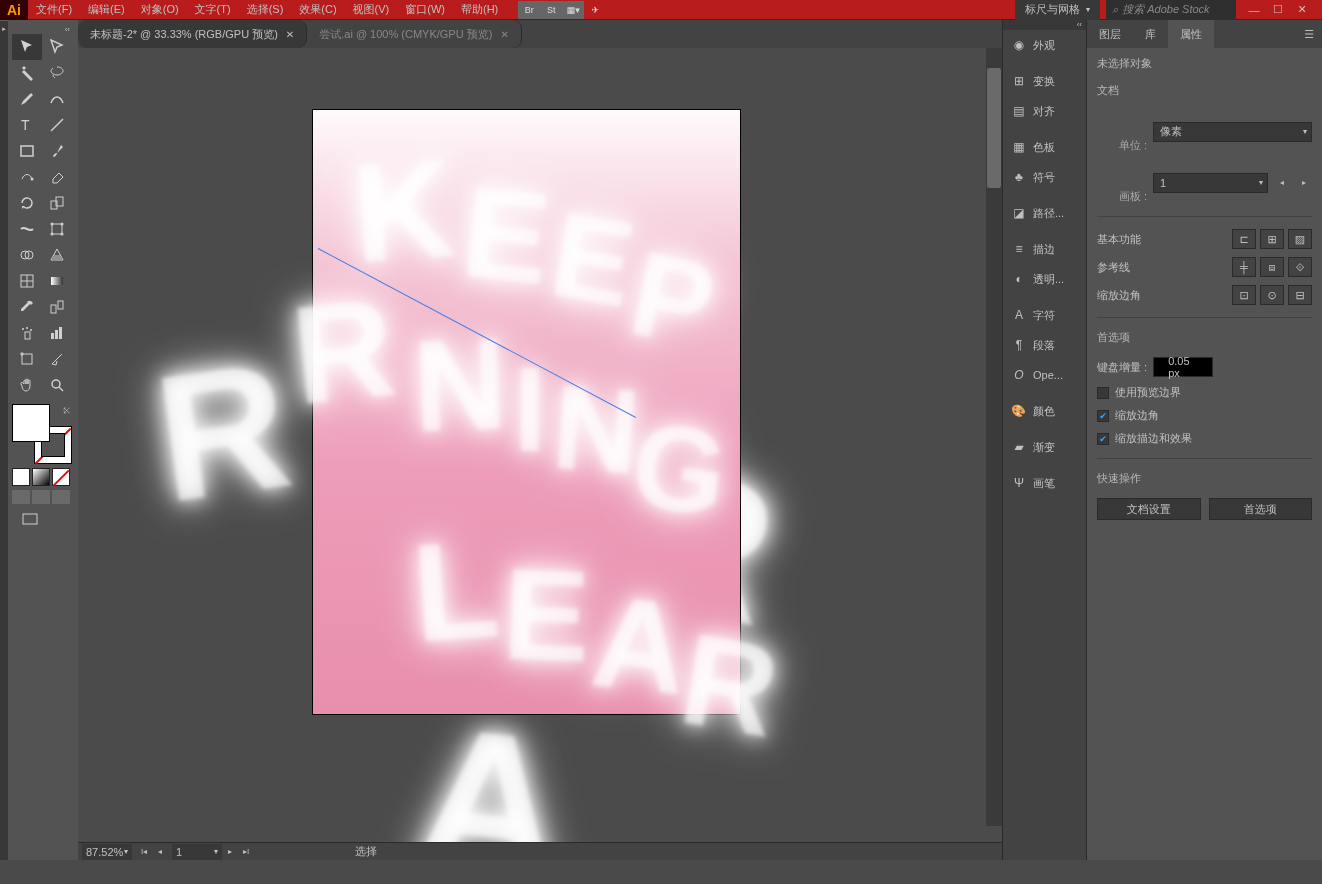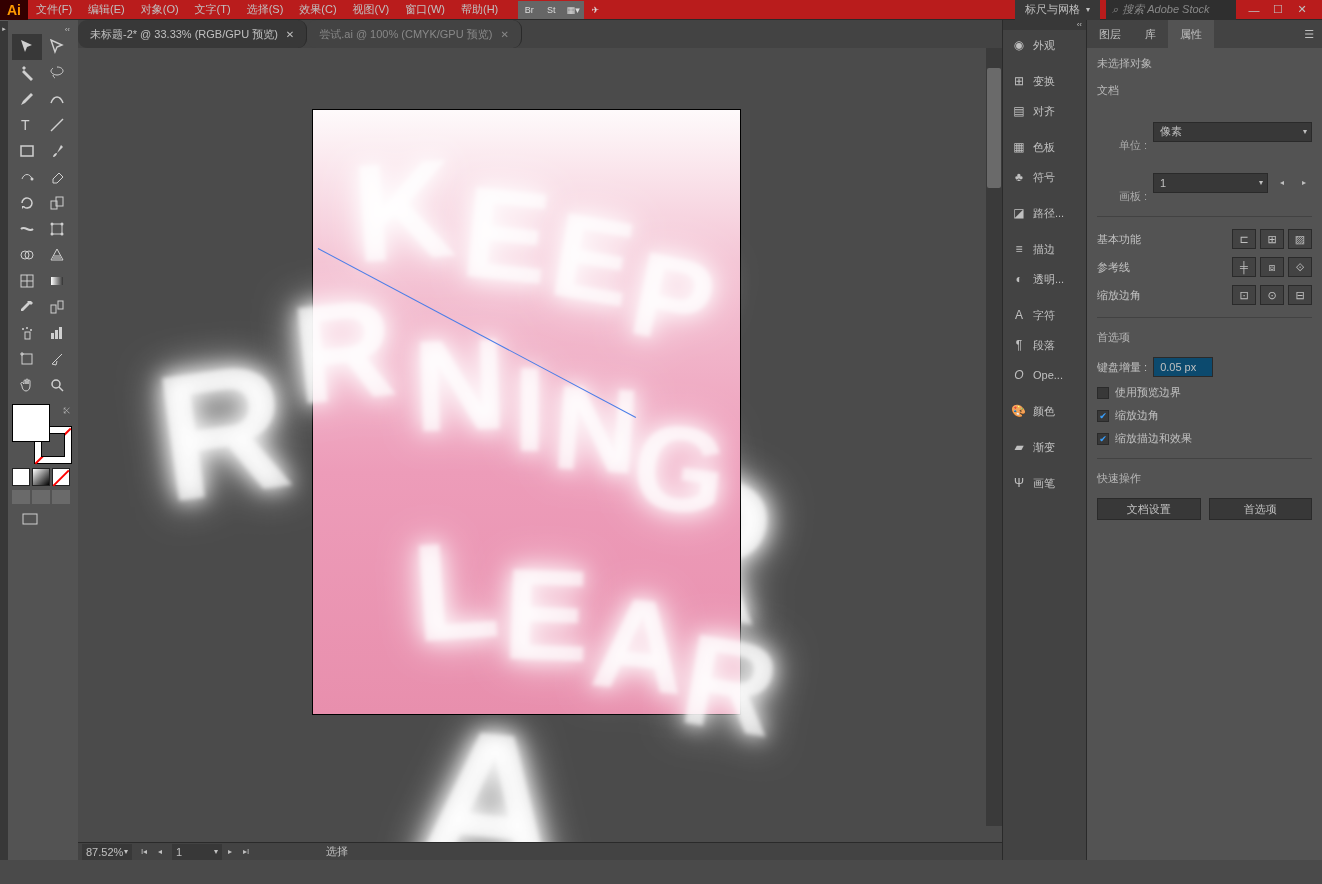--- a/index.html
+++ b/index.html
@@ -42,21 +42,21 @@
 .artboard { position: absolute; left: 235px; top: 62px; width: 427px; height: 604px; background: #f7d5e0; box-shadow: 0 0 0 1px #000; overflow: visible; }
 .art-grad { position: absolute; inset: 0; background: linear-gradient(180deg, #fefafb 0%, #f4c5d5 25%, #ed9cb9 60%, #e88fad 100%); }
 .letter-blur { position: absolute; color: rgba(255,255,255,0.6); font-family: Arial Black, sans-serif; font-weight: 900; text-shadow: 0 0 20px #fff, 0 0 40px #fff; filter: blur(2px); }
 .blue-line { position: absolute; width: 360px; height: 1px; background: #4a7de8; top: 200px; left: 240px; transform: rotate(28deg); transform-origin: left center; }
 .vscroll { position: absolute; right: 0; top: 0; width: 16px; height: calc(100% - 16px); background: #3a3a3a; }
 .vscroll-thumb { width: 14px; height: 120px; background: #6a6a6a; margin: 20px auto 0; border-radius: 2px; }
 .status-bar { height: 18px; background: #434343; display: flex; align-items: center; border-top: 1px solid #2a2a2a; }
 .zoom-dd { background: #383838; padding: 0 4px; height: 16px; display: flex; align-items: center; margin-left: 4px; min-width: 50px; }
 .nav-btns { display: flex; margin-left: 4px; }
 .nav-btn { width: 16px; height: 16px; display: flex; align-items: center; justify-content: center; font-size: 8px; }
-.status-mode { margin-left: 72px; }
+.status-mode { margin-left: 101px; }
 
 .panel-dock { width: 84px; background: #434343; display: flex; flex-direction: column; border-left: 1px solid #2a2a2a; }
 .panel-collapse { height: 10px; display: flex; justify-content: flex-end; padding-right: 4px; font-size: 8px; background: #383838; }
 .panel-item { height: 30px; display: flex; align-items: center; padding: 0 8px; gap: 6px; cursor: pointer; }
 .panel-icon { width: 16px; height: 16px; display: flex; align-items: center; justify-content: center; font-size: 12px; }
 .panel-sep { height: 6px; }
 
 .props-panel { width: 236px; background: #535353; display: flex; flex-direction: column; border-left: 1px solid #2a2a2a; }
 .props-tabs { height: 28px; display: flex; background: #434343; }
 .prop-tab { padding: 0 12px; display: flex; align-items: center; cursor: pointer; }
@@ -65,21 +65,21 @@
 .section-title { color: #b8b8b8; margin-bottom: 4px; }
 .field-row { display: flex; align-items: center; gap: 6px; }
 .field-label { width: 50px; text-align: right; color: #aaa; margin-top: 28px; }
 .dropdown { background: #383838; border: 1px solid #2a2a2a; height: 20px; padding: 0 6px; display: flex; align-items: center; flex: 1; position: relative; }
 .dropdown::after { content: '▾'; position: absolute; right: 4px; font-size: 8px; }
 .btn { background: #383838; border: 1px solid #2a2a2a; height: 22px; display: flex; align-items: center; justify-content: center; flex: 1; cursor: pointer; }
 .icon-btn-row { display: flex; gap: 4px; margin-left: auto; }
 .icon-btn { width: 24px; height: 20px; background: #434343; border: 1px solid #2a2a2a; display: flex; align-items: center; justify-content: center; cursor: pointer; font-size: 11px; }
 .check-row { display: flex; align-items: center; gap: 6px; }
 .checkbox { width: 12px; height: 12px; background: #383838; border: 1px solid #2a2a2a; display: flex; align-items: center; justify-content: center; font-size: 9px; color: #38a0ff; }
-.text-input { background: #0c4a6e; border: 1px solid #2a2a2a; height: 20px; padding: 0 6px; display: flex; align-items: center; width: 60px; }
+.text-input { background: #000000; border: 1px solid #2a2a2a; height: 20px; padding: 0 14px; display: flex; align-items: center; width: 60px; }
 .hr { height: 1px; background: #424242; margin: 4px 0; }
 </style>
 </head>
 <body>
 
 <div class="menubar">
   <div class="ai-logo">Ai</div>
   <div class="menu-item">文件(F)</div>
   <div class="menu-item">编辑(E)</div>
   <div class="menu-item">对象(O)</div>

